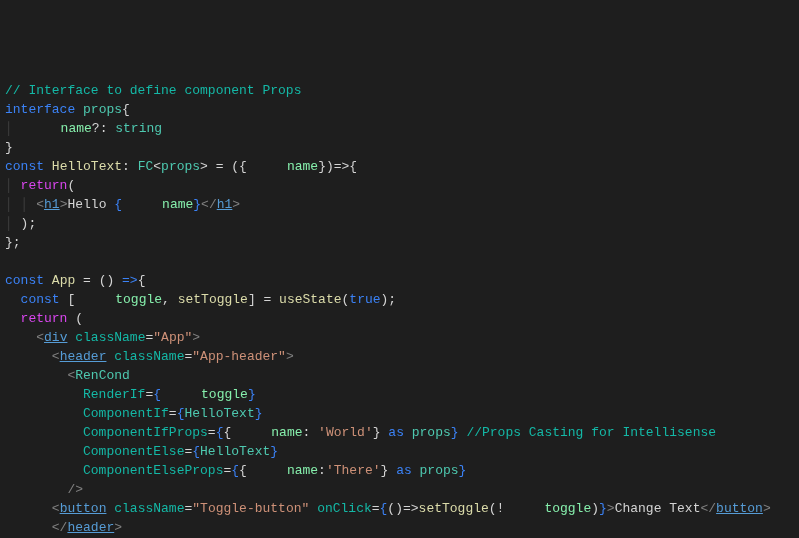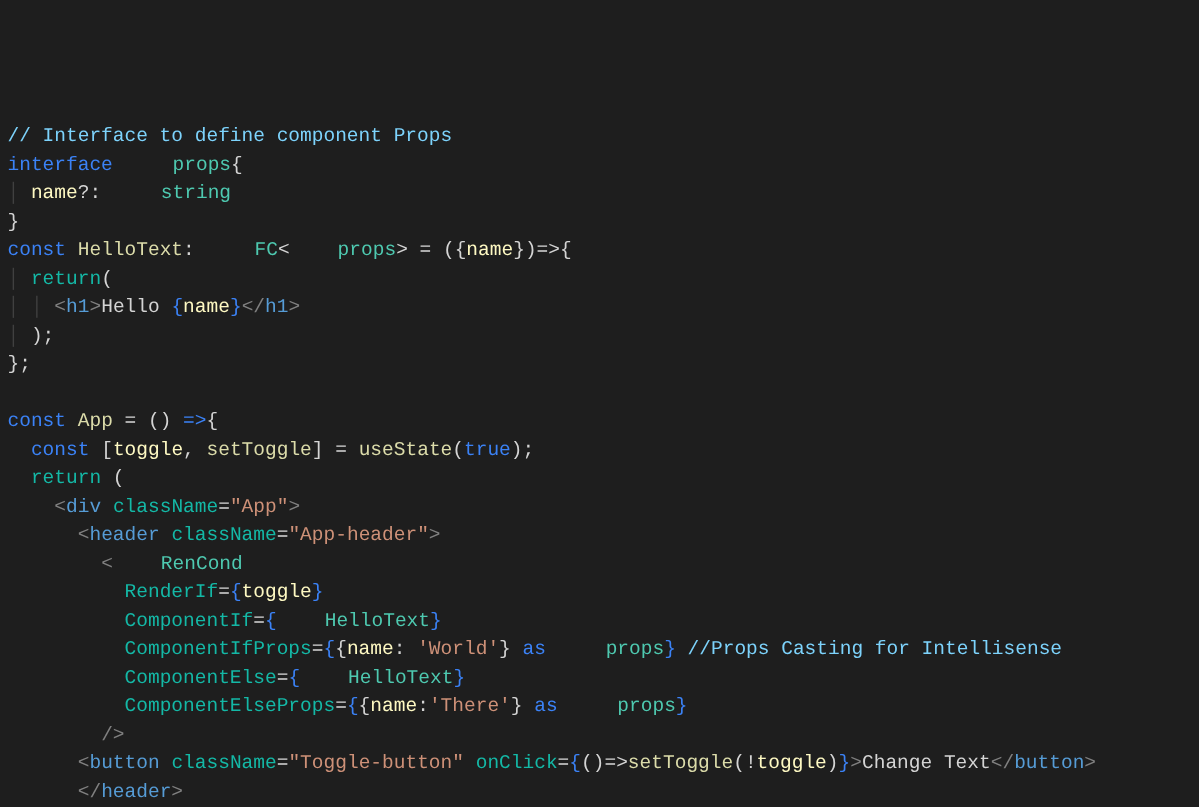--- a/index.html
+++ b/index.html
@@ -9,29 +9,29 @@
       font-family: 'Consolas', 'Monaco', 'Courier New', monospace;
       font-size: 13px;
       line-height: 19px;
       color: #d4d4d4;
       white-space: pre;
       overflow: hidden;
     }
     .line {
       display: block;
     }
-    .comment { color: #7dd3fc; text-align: center; }
-    .keyword { color: #14b8a6; font-family: Liberation Mono, monospace; }
+    .comment { color: #14b8a6; text-align: center; }
+    .keyword { color: #d946ef; font-family: Liberation Mono, monospace; }
     .keyword-blue { color: #3b82f6; }
-    .type { color: #4ec9b0; margin-left: 32px; }
-    .variable { color: #fef9c3; }
+    .type { color: #4ec9b0; }
+    .variable { color: #86efac; margin-left: 40px; }
     .function { color: #dcdcaa; }
     .string { color: #ce9178; }
     .punct { color: #d4d4d4; }
-    .html-tag { color: #569cd6; }
+    .html-tag { color: #569cd6; text-decoration: underline; }
     .html-bracket { color: #808080; }
     .attr { color: #14b8a6; }
     .guide { color: #404040; }
   </style>
 </head>
 <body>
 
 
 
 <div><span class="line"><span class="comment">// Interface to define component Props</span></span><span class="line"><span class="keyword-blue">interface</span> <span class="type">props</span><span class="punct">{</span></span><span class="line"><span class="guide">│ </span><span class="variable">name</span><span class="punct">?: </span><span class="type">string</span></span><span class="line"><span class="punct">}</span></span><span class="line"><span class="keyword-blue">const</span> <span class="function">HelloText</span><span class="punct">: </span><span class="type">FC</span><span class="punct">&lt;</span><span class="type">props</span><span class="punct">&gt; = ({</span><span class="variable">name</span><span class="punct">})=&gt;{</span></span><span class="line"><span class="guide">│ </span><span class="keyword">return</span><span class="punct">(</span></span><span class="line"><span class="guide">│ │ </span><span class="html-bracket">&lt;</span><span class="html-tag">h1</span><span class="html-bracket">&gt;</span><span>Hello </span><span class="keyword-blue">{</span><span class="variable">name</span><span class="keyword-blue">}</span><span class="html-bracket">&lt;/</span><span class="html-tag">h1</span><span class="html-bracket">&gt;</span></span><span class="line"><span class="guide">│ </span><span class="punct">);</span></span><span class="line"><span class="punct">};</span></span><span class="line"> </span><span class="line"><span class="keyword-blue">const</span> <span class="function">App</span> <span class="punct">= () </span><span class="keyword-blue">=&gt;</span><span class="punct">{</span></span><span class="line">  <span class="keyword-blue">const</span> <span class="punct">[</span><span class="variable">toggle</span><span class="punct">, </span><span class="function">setToggle</span><span class="punct">] = </span><span class="function">useState</span><span class="punct">(</span><span class="keyword-blue">true</span><span class="punct">);</span></span><span class="line">  <span class="keyword">return</span><span class="punct"> (</span></span><span class="line">    <span class="html-bracket">&lt;</span><span class="html-tag">div</span> <span class="attr">className</span><span class="punct">=</span><span class="string">"App"</span><span class="html-bracket">&gt;</span></span><span class="line">      <span class="html-bracket">&lt;</span><span class="html-tag">header</span> <span class="attr">className</span><span class="punct">=</span><span class="string">"App-header"</span><span class="html-bracket">&gt;</span></span><span class="line">        <span class="html-bracket">&lt;</span><span class="type">RenCond</span></span><span class="line">          <span class="attr">RenderIf</span><span class="punct">=</span><span class="keyword-blue">{</span><span class="variable">toggle</span><span class="keyword-blue">}</span></span><span class="line">          <span class="attr">ComponentIf</span><span class="punct">=</span><span class="keyword-blue">{</span><span class="type">HelloText</span><span class="keyword-blue">}</span></span><span class="line">          <span class="attr">ComponentIfProps</span><span class="punct">=</span><span class="keyword-blue">{</span><span class="punct">{</span><span class="variable">name</span><span class="punct">: </span><span class="string">'World'</span><span class="punct">} </span><span class="keyword-blue">as</span> <span class="type">props</span><span class="keyword-blue">}</span> <span class="comment">//Props Casting for Intellisense</span></span><span class="line">          <span class="attr">ComponentElse</span><span class="punct">=</span><span class="keyword-blue">{</span><span class="type">HelloText</span><span class="keyword-blue">}</span></span><span class="line">          <span class="attr">ComponentElseProps</span><span class="punct">=</span><span class="keyword-blue">{</span><span class="punct">{</span><span class="variable">name</span><span class="punct">:</span><span class="string">'There'</span><span class="punct">} </span><span class="keyword-blue">as</span> <span class="type">props</span><span class="keyword-blue">}</span></span><span class="line">        <span class="html-bracket">/&gt;</span></span><span class="line">      <span class="html-bracket">&lt;</span><span class="html-tag">button</span> <span class="attr">className</span><span class="punct">=</span><span class="string">"Toggle-button"</span> <span class="attr">onClick</span><span class="punct">=</span><span class="keyword-blue">{</span><span class="punct">()=&gt;</span><span class="function">setToggle</span><span class="punct">(!</span><span class="variable">toggle</span><span class="punct">)</span><span class="keyword-blue">}</span><span class="html-bracket">&gt;</span><span>Change Text</span><span class="html-bracket">&lt;/</span><span class="html-tag">button</span><span class="html-bracket">&gt;</span></span><span class="line">      <span class="html-bracket">&lt;/</span><span class="html-tag">header</span><span class="html-bracket">&gt;</span></span><span class="line">    </span></div>

